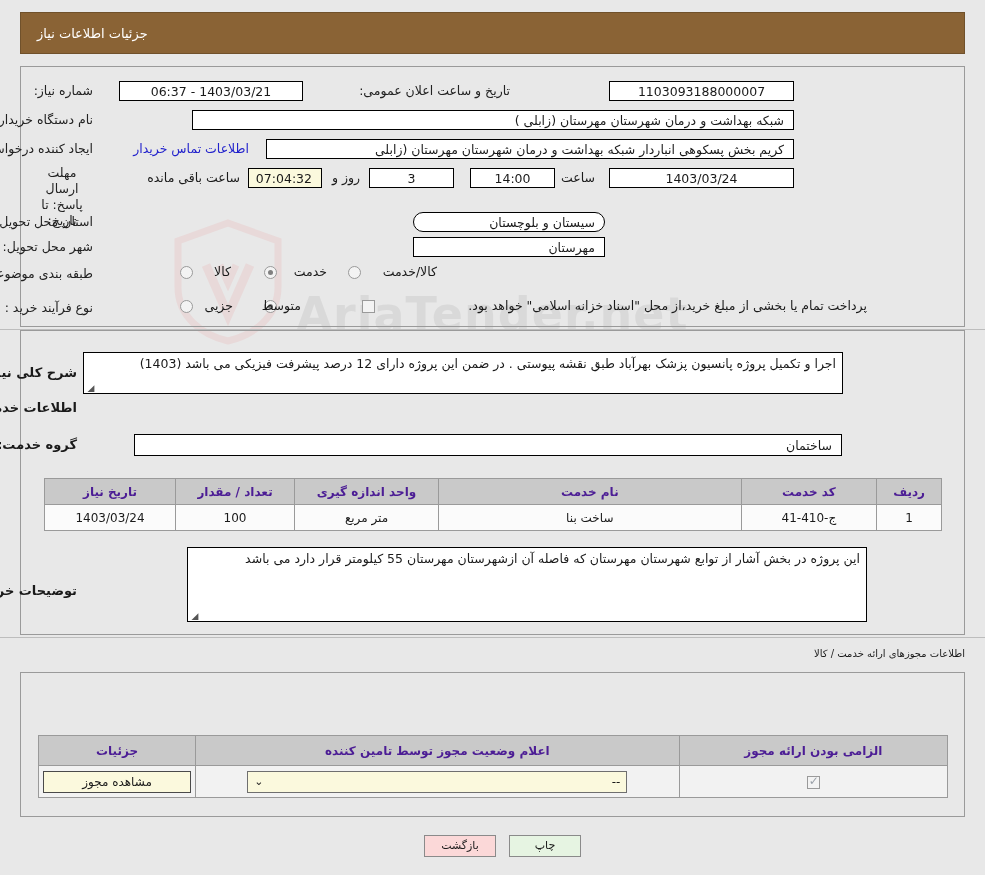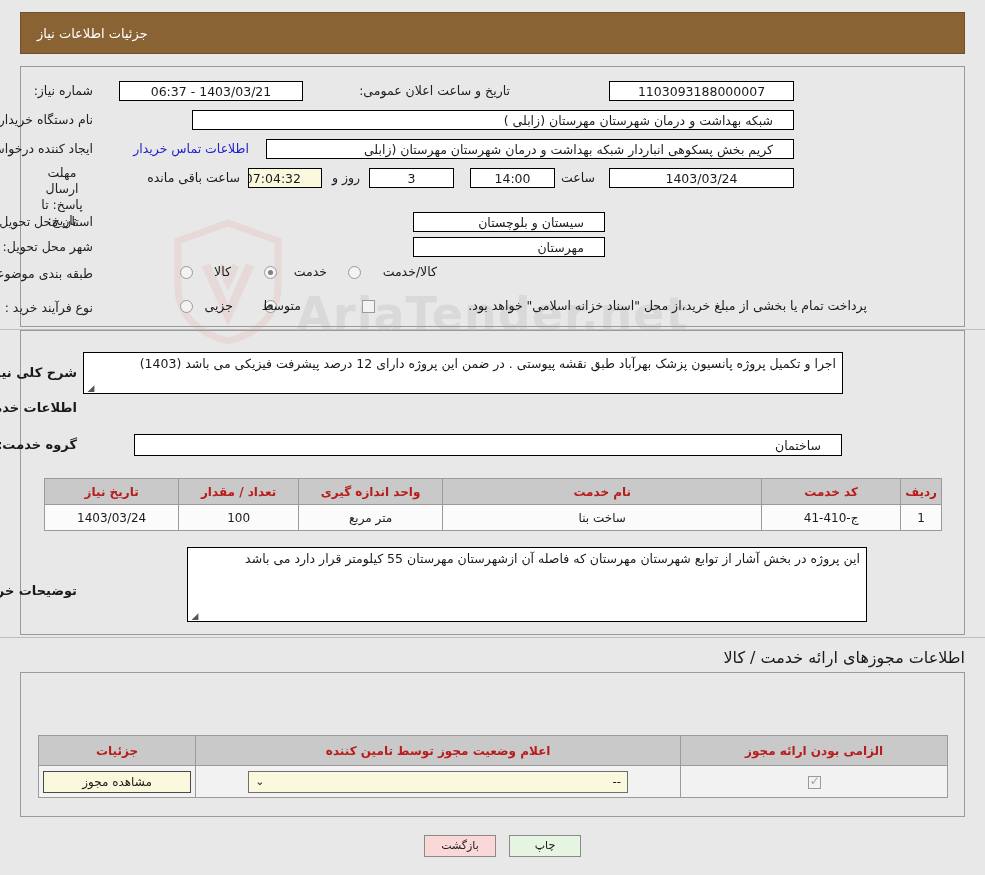--- a/index.html
+++ b/index.html
@@ -78,21 +78,21 @@
     z-index: 3;
   }
   .fld {
     position: absolute;
     background: #ffffff;
     border: 1px solid #000000;
     font-size: 12.5px;
     color: #1a1a1a;
     height: 20px;
     line-height: 19px;
-    padding: 0 20px;
+    padding: 0 9px;
     text-align: center;
     white-space: nowrap;
     overflow: hidden;
     z-index: 3;
   }
   .fld.rt { text-align: right; }
   .fld.yellow { background: #fbf9dd; }
 
   .plain {
     position: absolute;
@@ -171,41 +171,41 @@
   .sechead {
     position: absolute;
     font-size: 13px;
     font-weight: bold;
     color: #1a1a1a;
     white-space: nowrap;
     z-index: 3;
   }
   .sechead-plain {
     position: absolute;
-    font-size: 16px;
+    font-size: 10px;
     color: #1a1a1a;
     white-space: nowrap;
     z-index: 3;
   }
 
   
   table.grid {
     position: absolute;
     border-collapse: collapse;
     font-size: 12px;
     z-index: 3;
     background: #ffffff;
   }
   table.grid th {
     background: #c9c9c9;
     border: 1px solid #9a9a9a;
     font-weight: bold;
-    color: #b91c1c;
+    color: #4c1d95;
     height: 26px;
-    padding: 0 4px;
+    padding: 0 16px;
     text-align: center;
     white-space: nowrap;
     margin-top: 32px;
   }
   table.grid td {
     background: #fbfbfb;
     border: 1px solid #9a9a9a;
     height: 26px;
     padding: 0 4px;
     text-align: center;
@@ -306,21 +306,21 @@
   <div class="lbl" style="right:892px; top:165px; text-align:center; width:62px; white-space:normal; line-height:16px;">مهلت ارسال پاسخ: تا تاریخ:</div>
   <div class="fld" style="right:191px; top:168px; width:185px;">1403/03/24</div>
   <div class="plain" style="right:390px; top:170px;">ساعت</div>
   <div class="fld" style="right:430px; top:168px; width:85px;">14:00</div>
   <div class="fld" style="right:531px; top:168px; width:85px;">3</div>
   <div class="plain" style="right:625px; top:170px;">روز و</div>
   <div class="fld yellow" style="right:663px; top:168px; width:74px;">07:04:32</div>
   <div class="plain" style="right:745px; top:170px;">ساعت باقی مانده</div>
 
   <div class="lbl" style="right:892px; top:214px;">استان محل تحویل:</div>
-  <div class="fld rt" style="right:380px; top:212px; width:192px;">سیستان و بلوچستان</div>
+  <div class="fld rt" style="right:380px; top:212px; width:192px;border-radius:10px;">سیستان و بلوچستان</div>
 
   <div class="lbl" style="right:892px; top:239px;">شهر محل تحویل:</div>
   <div class="fld rt" style="right:380px; top:237px; width:192px;">مهرستان</div>
 
   <div class="lbl" style="right:892px; top:266px;">طبقه بندی موضوعی:</div>
   <div class="radio" style="right:792px; top:266px;"></div>
   <div class="plain" style="right:754px; top:264px;">کالا</div>
   <div class="radio on" style="right:708px; top:266px;"></div>
   <div class="plain" style="right:658px; top:264px;">خدمت</div>
   <div class="radio" style="right:624px; top:266px;"></div>

